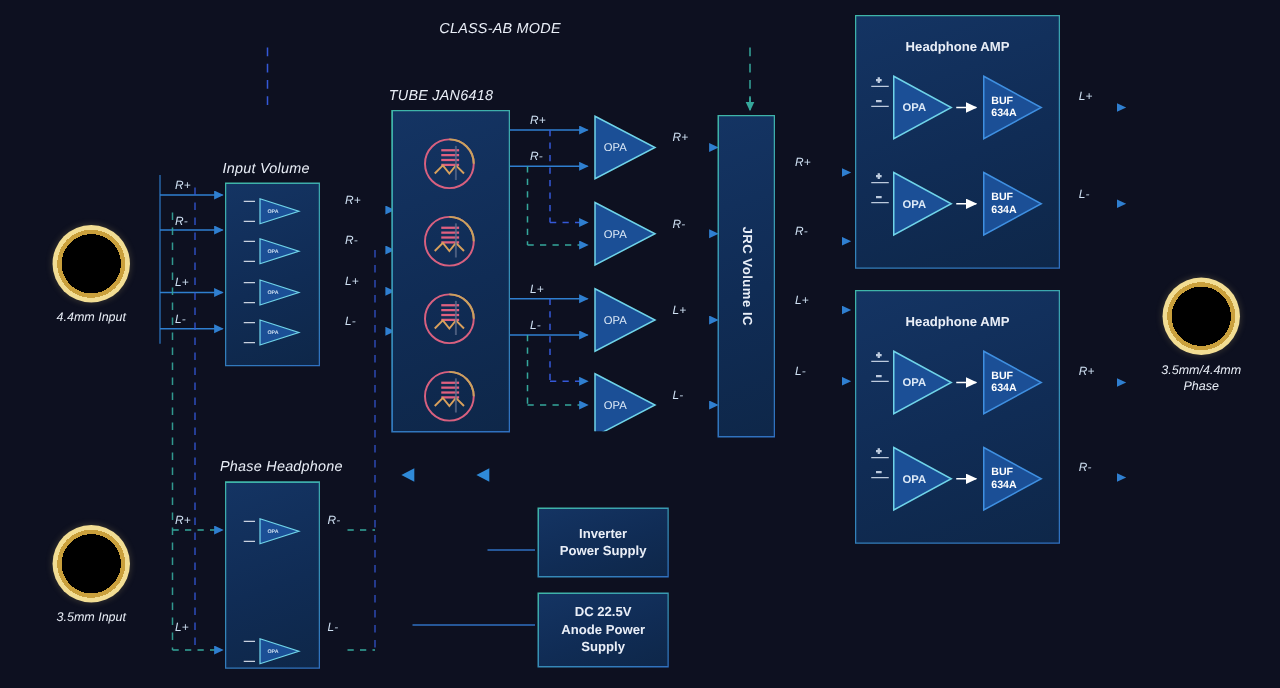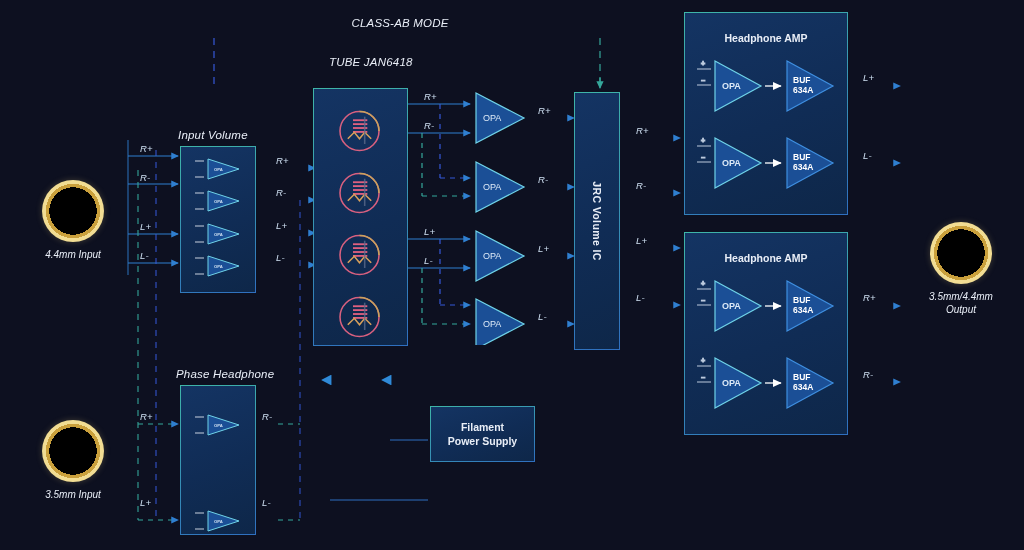--- a/index.html
+++ b/index.html
@@ -167,21 +167,21 @@
   </svg>
 
   <div class="jack" style="left:42px;top:180px;width:62px;height:62px;"></div>
   <div class="lbl jack-lbl center" style="left:73px;top:248px;">4.4mm Input</div>
 
   <div class="jack" style="left:42px;top:420px;width:62px;height:62px;"></div>
   <div class="lbl jack-lbl center" style="left:73px;top:488px;text-align:center;">3.5mm Input</div>
 
   <div class="jack" style="left:930px;top:222px;width:62px;height:62px;"></div>
   <div class="lbl jack-lbl center" style="left:961px;top:290px;">3.5mm/4.4mm
-Output</div>
+Phase</div>
 
   <div class="lbl title-lbl center" style="left:400px;top:17px;">CLASS-AB MODE</div>
 
   <div class="lbl title-lbl" style="left:178px;top:129px;">Input Volume</div>
   <div class="block grad" style="left:180px;top:146px;width:76px;height:147px;">
     <svg width="76" height="147" viewBox="0 0 76 147">
       <g stroke="#e9eef7" stroke-width="1" opacity=".85">
         <path d="M14,14 h9 M14,30 h9"></path>
           <path d="M14,46 h9 M14,62 h9"></path>
         <path d="M14,79 h9 M14,95 h9"></path>
@@ -213,21 +213,21 @@
         <path d="M27,29 L58,39 L27,49 z"></path>
         <path d="M27,125 L58,135 L27,145 z"></path>
       </g>
       <g fill="#cfe0f2" font-size="4.2" font-family="Liberation Sans, sans-serif">
         <text x="33" y="40.5">OPA</text>
           <text x="33" y="136.5">OPA</text>
       </g>
     </svg>
   </div>
 
-  <div class="lbl title-lbl" style="left:311px;top:56px;margin-left:18px;">TUBE JAN6418</div>
+  <div class="lbl title-lbl" style="left:311px;top:71px;">TUBE JAN6418</div>
   <div class="block grad" style="left:313px;top:88px;width:95px;height:258px;"></div>
 
   <div class="tube" style="left:331px;top:104px;width:58px;height:55px;">
     <svg width="55" height="52" viewBox="0 0 40 40">
       <circle cx="20" cy="20" r="15" fill="none" stroke="#d8607f" stroke-width="1.2"></circle>
       <path d="M20 5 A15 15 0 0 1 35 20" fill="none" stroke="#c9a45c" stroke-width="1.2"></path>
       <rect x="15" y="11" width="11" height="1.4" fill="#e0607f"></rect>
       <rect x="15" y="14" width="11" height="1.4" fill="#e0607f"></rect>
       <rect x="15" y="17" width="11" height="1.4" fill="#e0607f"></rect>
       <rect x="15" y="20" width="11" height="1.4" fill="#e0607f"></rect>
@@ -357,22 +357,27 @@
           <text x="108" y="157">634A</text>
       </g>
       <g stroke="#ffffff" stroke-width="1.3" fill="none" marker-end="url(#arrW)">
         <path d="M80,73 L96,73"></path>
           <path d="M80,150 L96,150"></path>
       </g>
     </svg>
   </div>
 
   <div class="block grad" style="left:430px;top:406px;width:105px;height:56px;">
-    <div class="blk-text" style="top:13px;white-space:pre-line;">Filament
+    <div class="blk-text" style="top:13px;white-space:pre-line;">Inverter
 Power Supply</div>
+  </div>
+  <div class="block grad" style="left:430px;top:474px;width:105px;height:60px;">
+    <div class="blk-text" style="top:8px;white-space:pre-line;">DC 22.5V
+Anode Power
+Supply</div>
   </div>
 
   <div class="lbl sig" style="left:140px;top:143px;">R+</div>
   <div class="lbl sig" style="left:140px;top:172px;">R-</div>
   <div class="lbl sig" style="left:140px;top:221px;">L+</div>
   <div class="lbl sig" style="left:140px;top:250px;">L-</div>
 
   <div class="lbl sig" style="left:276px;top:155px;">R+</div>
   <div class="lbl sig" style="left:276px;top:187px;">R-</div>
   <div class="lbl sig" style="left:276px;top:220px;">L+</div>

